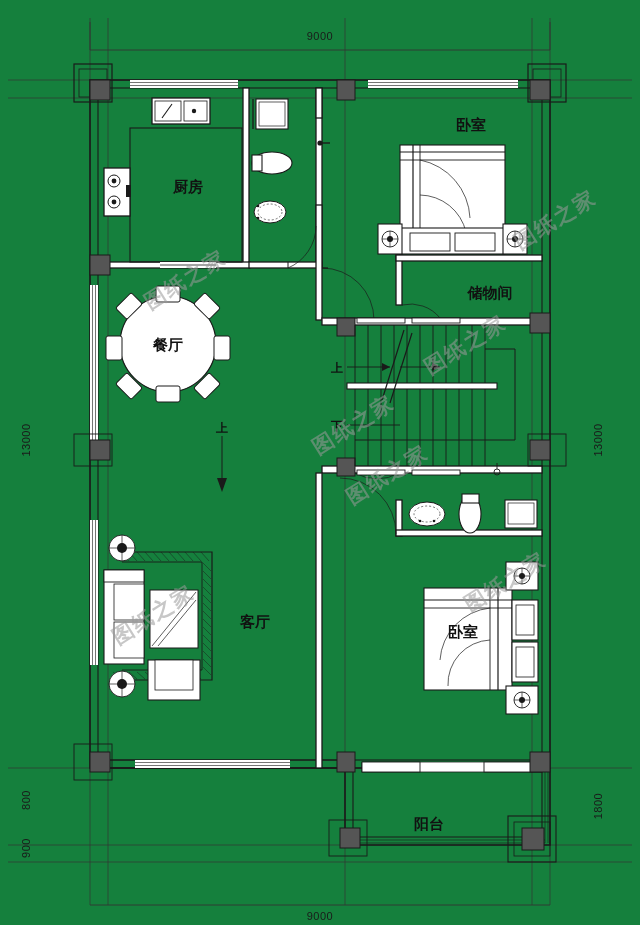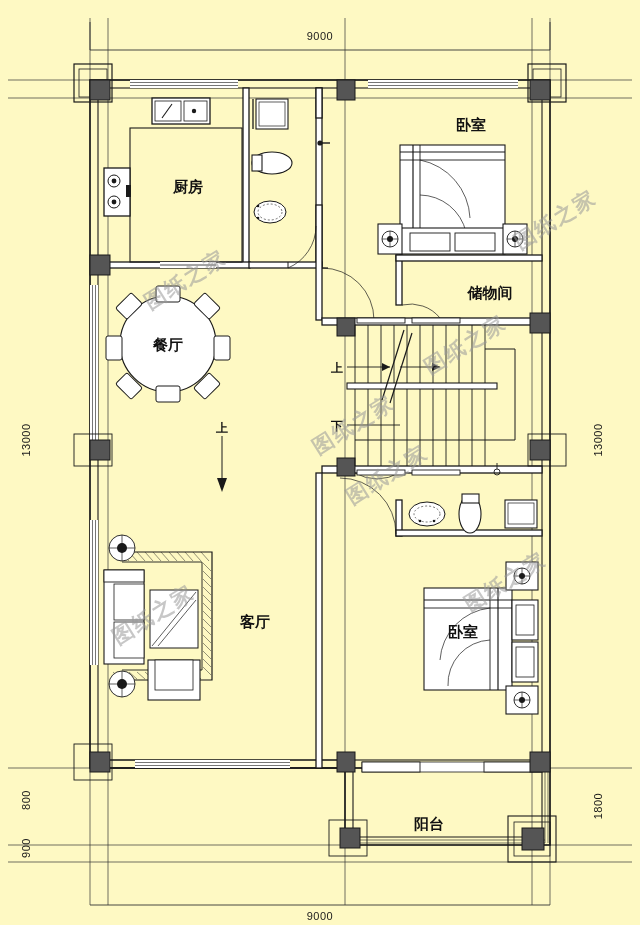--- a/index.html
+++ b/index.html
@@ -5,21 +5,21 @@
   * { box-sizing: border-box; }
   html, body {
     margin: 0; padding: 0;
     background: #ffffff;
     font-family: "Liberation Sans", sans-serif;
   }
   #page {
     position: relative;
     width: 640px;
     height: 925px;
-    background: #fef9c3;
+    background: #15803d;
     overflow: hidden;
   }
   svg { display: block; }
   .dimtext {
     font-family: "Liberation Sans", sans-serif;
     font-size: 11px;
     fill: #1a1a1a;
     letter-spacing: 0.5px;
   }
   .roomlabel {

